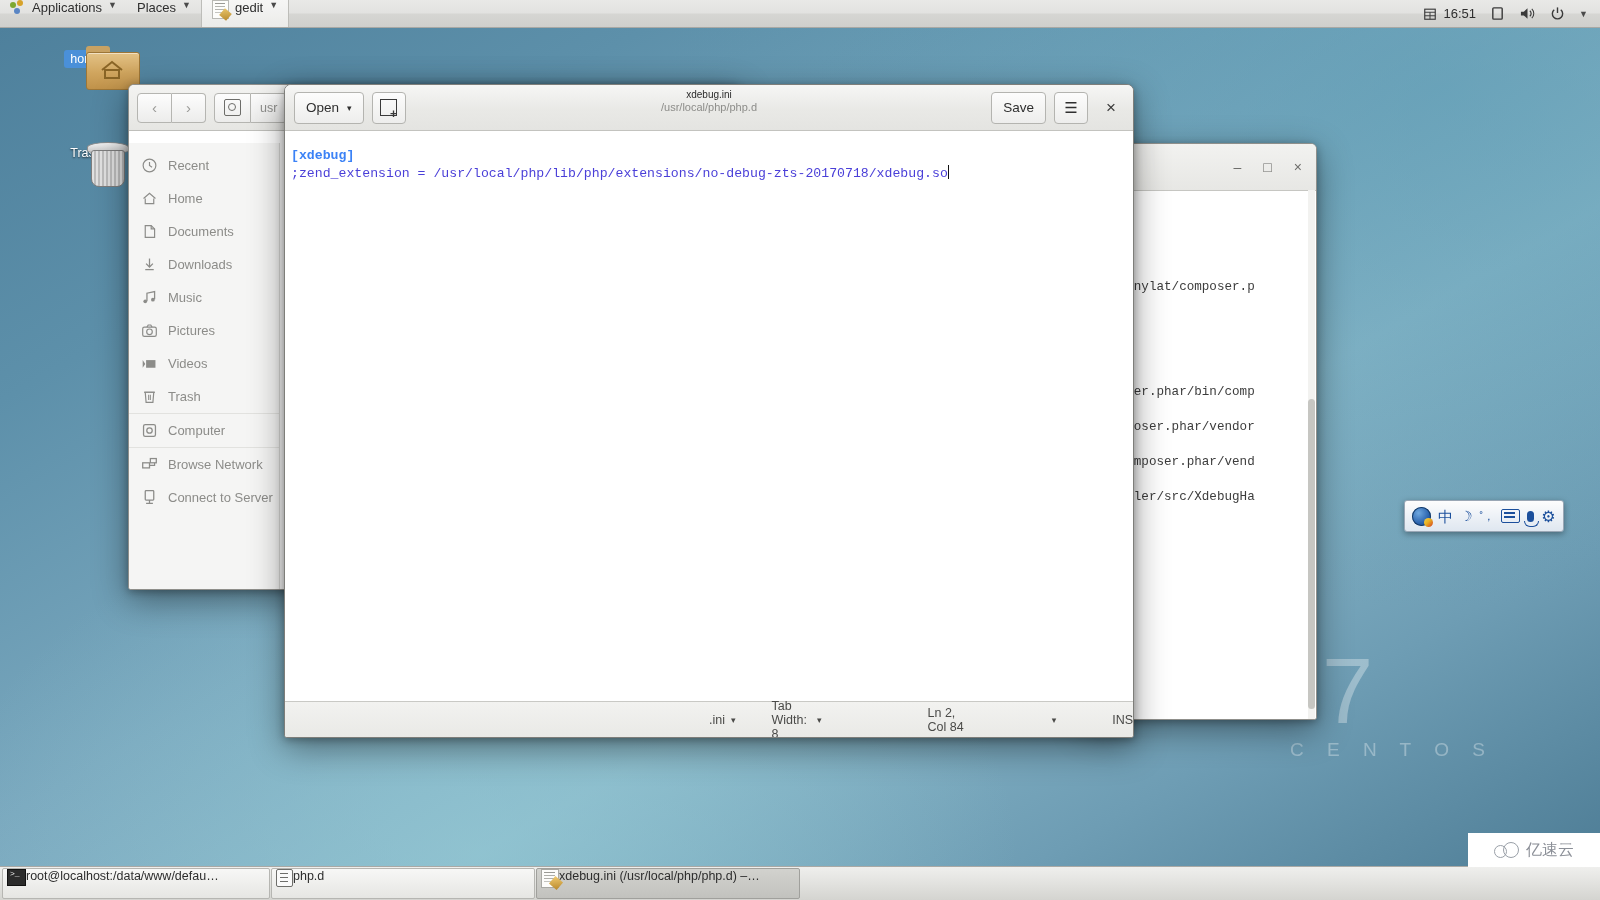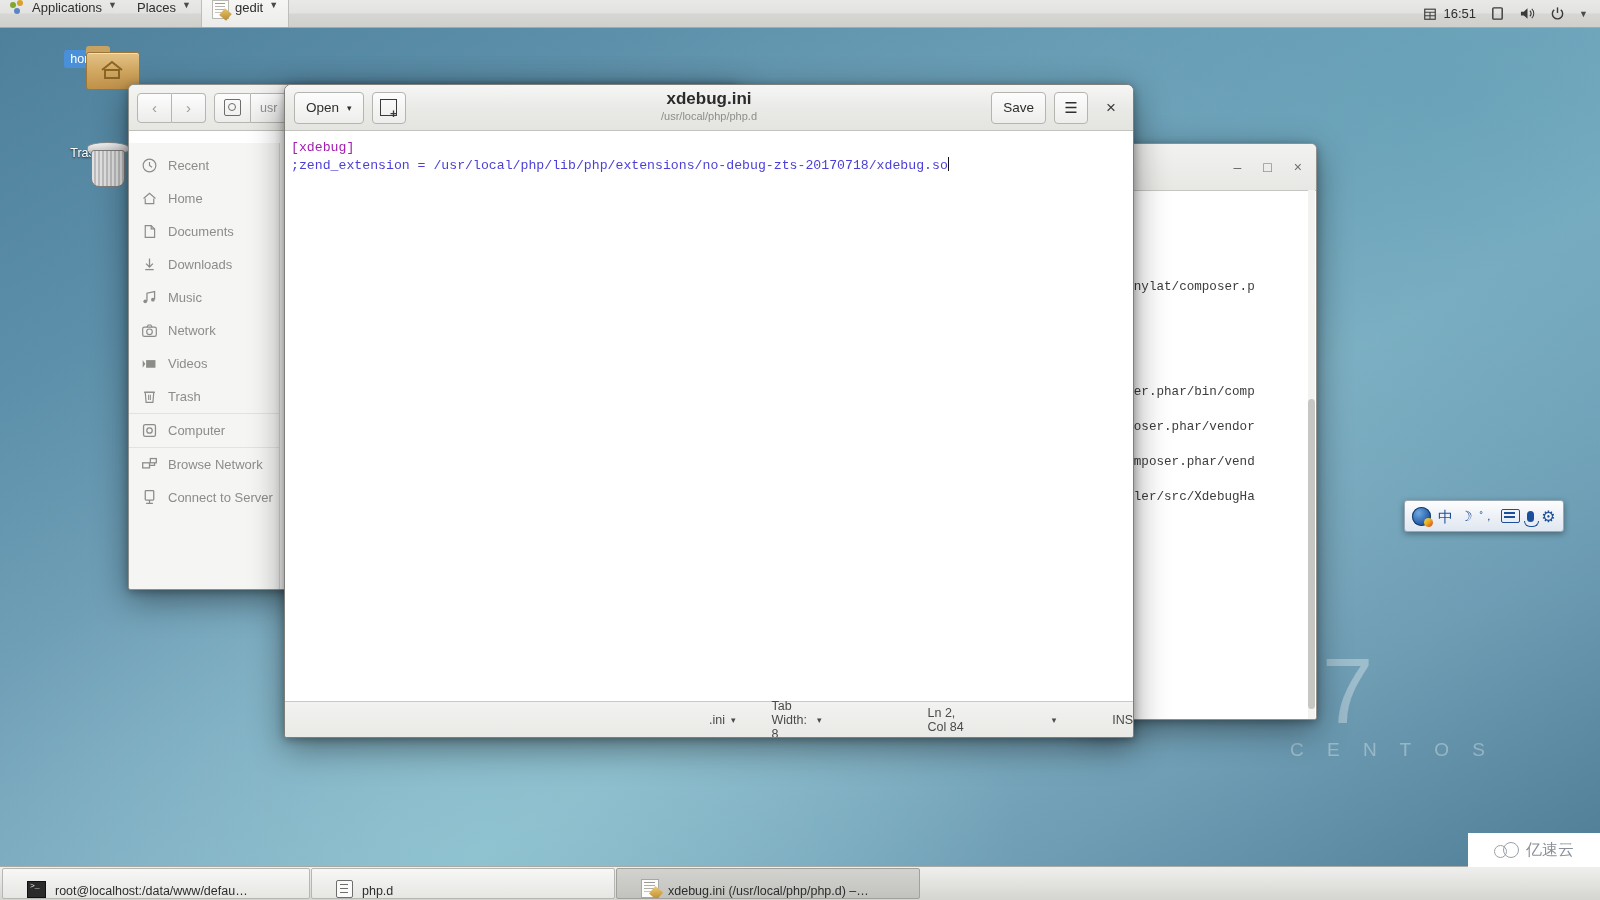--- a/index.html
+++ b/index.html
@@ -248,38 +248,38 @@
     width: 15px; height: 15px; border: 1.6px solid #3a3a3a; position: relative;
   }
   .newdoc::after {
     content: "+"; position: absolute; right: -1px; bottom: -5px;
     font-size: 12px; line-height: 12px; color: #3a3a3a; font-weight: bold;
   }
   #gedit-title {
     position: absolute; left: 0; right: 0; top: 4px;
     text-align: center; pointer-events: none;
   }
-  #gedit-title .t { font-size: 17px; font-weight: bold; color: #2b2b2b; }
+  #gedit-title .t { font-size: 10px; font-weight: normal; color: #2b2b2b; }
   #gedit-title .s { font-size: 11px; color: #8d8d8a; margin-top: 1px; }
   .gright { margin-left: auto; display: flex; align-items: center; gap: 8px; }
   .ham { font-size: 15px; color: #2f2f2f; }
   .gclose {
     font-size: 17px; color: #3a3a3a; padding: 0 8px 0 10px; line-height: 1;
   }
 
   #gedit-doc {
     height: 562px; background: #ffffff;
     padding: 8px 0 0 0;
     font-family: "Liberation Mono", monospace;
     font-size: 13.2px; line-height: 18px;
     overflow: hidden;
     position: relative;
   }
   .code-line { white-space: pre; padding-left: 6px; }
-  .c-section { color: #a21caf; font-weight: normal; }
+  .c-section { color: #3b82f6; font-weight: bold; margin-top: 8px; }
   .c-comment { color: #4a3fd8; }
   .caretbar {
     display: inline-block; width: 1px; height: 14px;
     background: #111; vertical-align: -2px;
   }
 
   #gedit-status {
     height: 36px;
     background: linear-gradient(180deg,#f2f2f0,#e9e9e6);
     border-top: 1px solid #c9c9c5;
@@ -355,22 +355,22 @@
     position: absolute; left: 0; bottom: 0;
     width: 1600px; height: 33px;
     background: linear-gradient(180deg,#efefed 0%,#e2e2df 50%,#d4d4d0 100%);
     border-top: 1px solid #a9a9a5;
     display: flex; align-items: center; gap: 1px;
     padding: 0 2px;
     z-index: 55;
   }
   .task {
     height: 29px; min-width: 0;
-    display: flex; align-items: flex-end; gap: 9px;
-    padding: 0 24px;
+    display: flex; align-items: flex-start; gap: 0;
+    padding: 0 4px;
     font-size: 12.5px; color: #2d2d2d;
     background: linear-gradient(180deg,#f7f7f6,#e6e6e3);
     border: 1px solid #b6b6b2;
     border-radius: 2px;
     overflow: hidden; white-space: nowrap;
   }
   .task.active {
     background: linear-gradient(180deg,#d2d2ce,#c2c2be);
     border-color: #a0a09c;
   }
@@ -517,21 +517,21 @@
           </svg>
           <span>Music</span>
         </div>
 
         <div class="side-item">
           <svg class="side-ico" viewBox="0 0 20 20">
             <rect x="2" y="6" width="16" height="11" rx="2" fill="none" stroke="currentColor" stroke-width="1.4"></rect>
             <circle cx="10" cy="11.5" r="3.3" fill="none" stroke="currentColor" stroke-width="1.4"></circle>
             <path d="M7 6 L8.5 3.5 L11.5 3.5 L13 6" fill="none" stroke="currentColor" stroke-width="1.4"></path>
           </svg>
-          <span>Network</span>
+          <span>Pictures</span>
         </div>
 
         <div class="side-item">
           <svg class="side-ico" viewBox="0 0 20 20">
             <rect x="6" y="6" width="11" height="9" fill="currentColor"></rect>
             <path d="M2 6 L2 15 L5 10.5 Z" fill="currentColor"></path>
           </svg>
           <span>Videos</span>
         </div>
 

